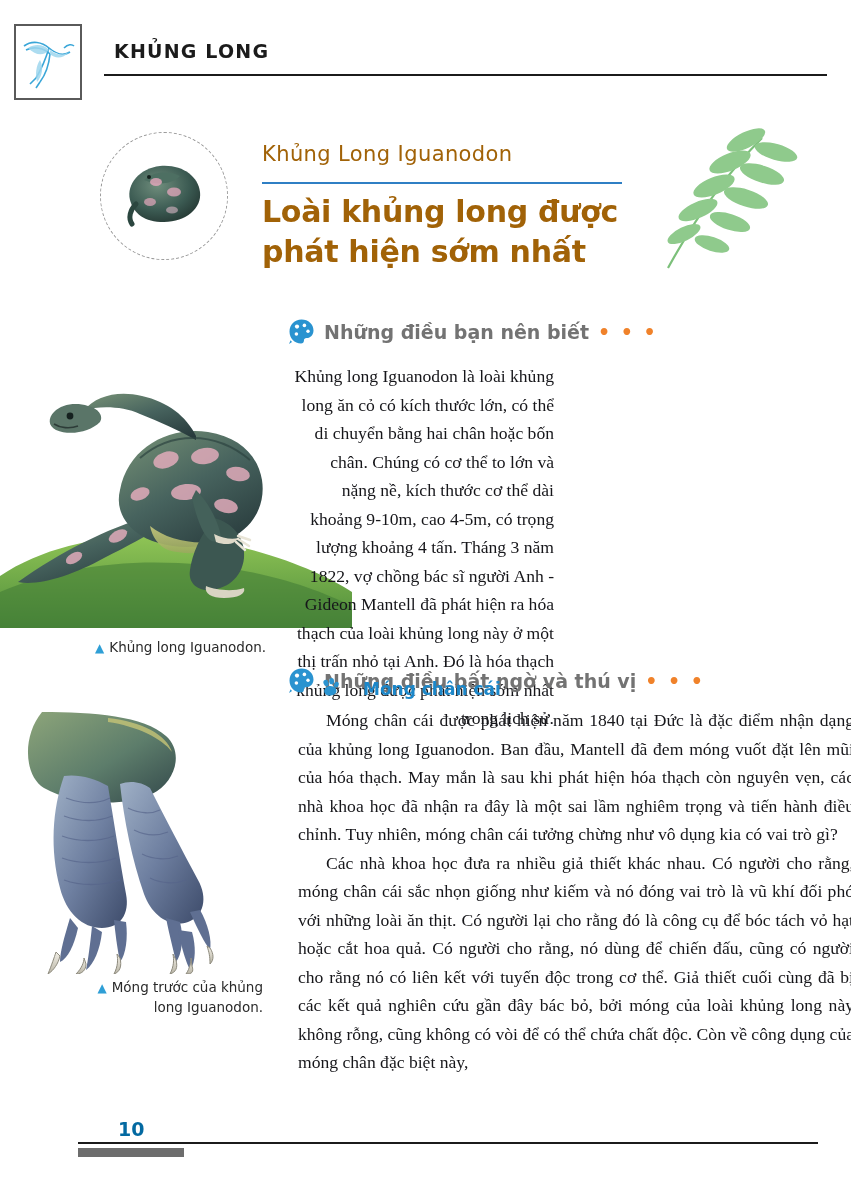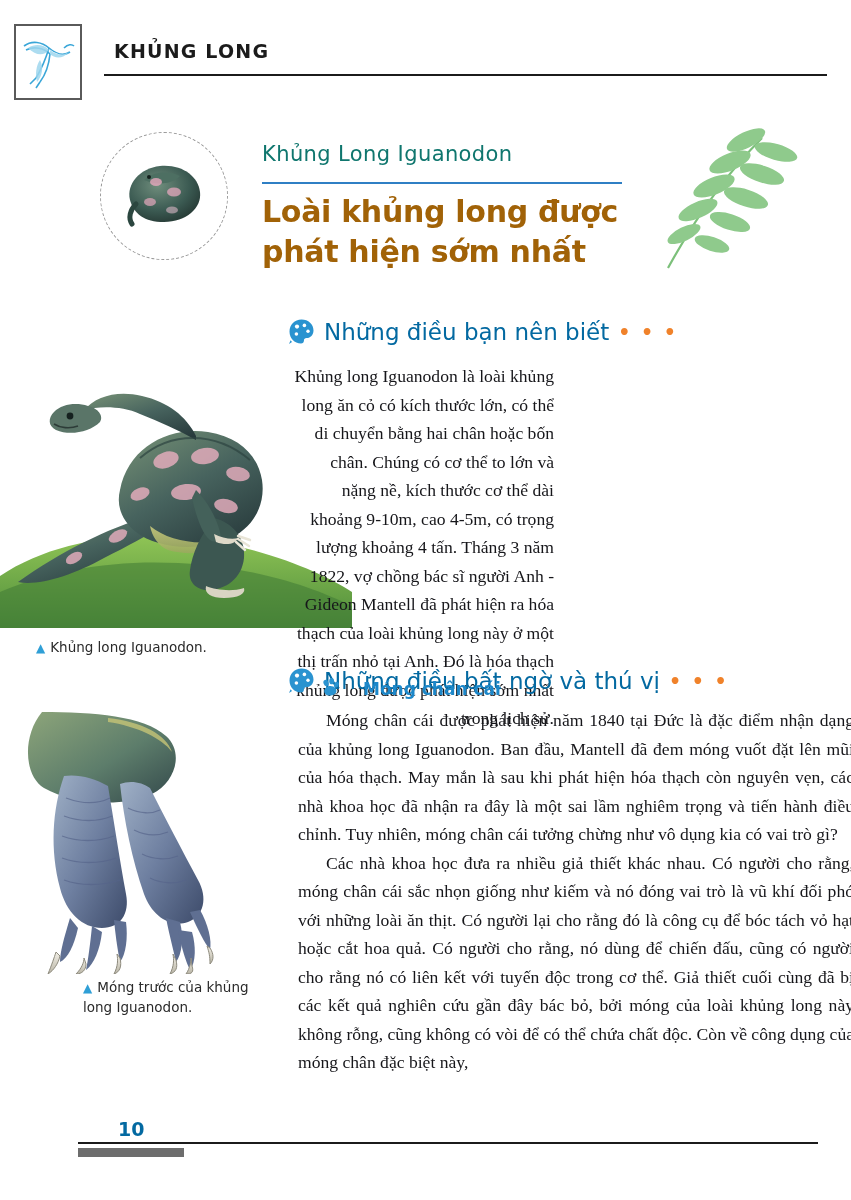--- a/index.html
+++ b/index.html
@@ -75,21 +75,21 @@
     height: 96px;
   }
 
   
   .subtitle-script {
     position: absolute;
     left: 262px;
     top: 142px;
     font-family: "DejaVu Sans", sans-serif;
     font-size: 21px;
-    color: #0f766e;
+    color: #a16207;
     letter-spacing: 0.4px;
   }
   .subtitle-rule {
     position: absolute;
     left: 262px;
     top: 182px;
     width: 360px;
     height: 2px;
     background: #2f7fc4;
   }
@@ -122,23 +122,23 @@
     align-items: center;
     gap: 9px;
   }
   .head-badge {
     width: 27px;
     height: 27px;
     flex: 0 0 auto;
   }
   .head-text {
     font-family: "DejaVu Sans", sans-serif;
-    font-weight: normal;
-    font-size: 23px;
-    color: #0369a1;
+    font-weight: bold;
+    font-size: 19px;
+    color: #737373;
     white-space: nowrap;
   }
   .head-dots {
     letter-spacing: 2px;
     color: #f0822a;
     font-size: 19px;
     font-weight: bold;
     font-family: "DejaVu Sans", sans-serif;
   }
   #sec1 { left: 288px; top: 318px; }
@@ -191,20 +191,21 @@
     top: 340px;
     width: 352px;
     height: 288px;
   }
   .caption {
     position: absolute;
     font-family: "DejaVu Sans", sans-serif;
     font-size: 13.5px;
     color: #2a2a2a;
     line-height: 1.45;
+    text-align: right;
   }
   .caption .tri {
     color: #2f9fd6;
     font-size: 12px;
     margin-right: 5px;
   }
   #cap1 { left: 36px; top: 638px; width: 230px; }
   #claw-img {
     position: absolute;
     left: 16px;

